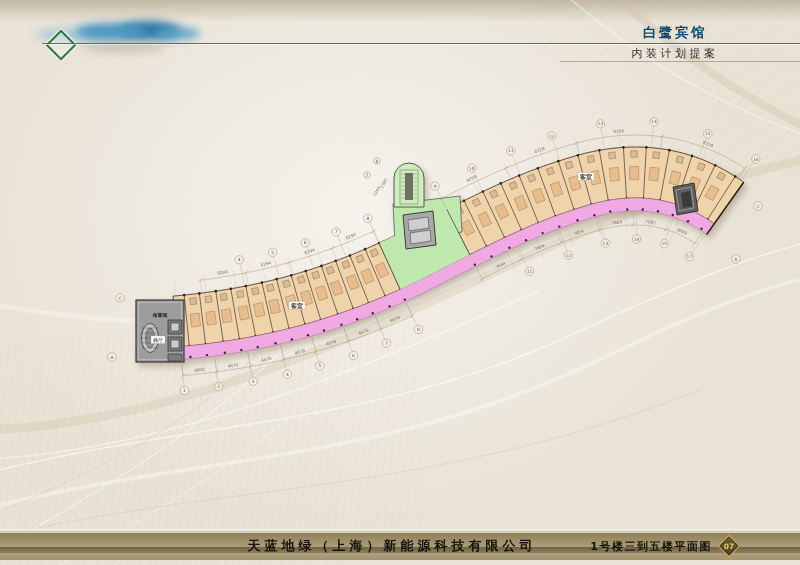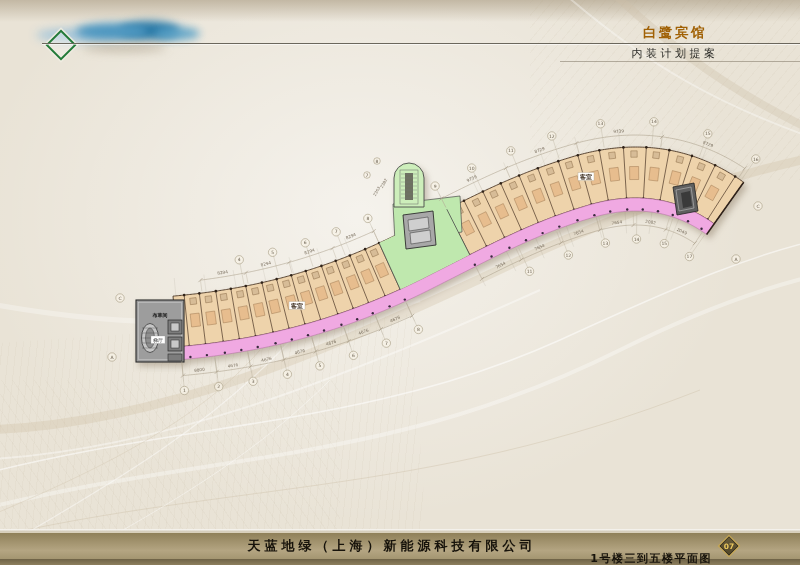--- a/index.html
+++ b/index.html
@@ -23,35 +23,35 @@
   .b1{left:6px;top:8px;width:95px;height:14px;background:#9cc2da;filter:blur(5px);opacity:.85;}
   .b2{left:46px;top:3px;width:72px;height:17px;background:#4e97c0;filter:blur(4px);}
   .b3{left:88px;top:1px;width:62px;height:19px;background:#2777a5;filter:blur(4px);}
   .b4{left:124px;top:7px;width:46px;height:13px;background:#58a1c7;filter:blur(4px);opacity:.9;}
   .b5{left:52px;top:24px;width:85px;height:8px;background:#b4aa97;filter:blur(5px);opacity:.7;}
   .diamond{left:50px;top:34px;width:18px;height:18px;border:2px solid #237a38;transform:rotate(45deg);
            box-shadow:0 0 0 1.5px rgba(240,236,226,.9);background:rgba(255,255,255,.25);}
   .hrule{left:42px;top:43px;right:0;height:1px;background:#6b675c;box-shadow:0 1px 0 rgba(255,255,255,.6);}
   .subrule{left:560px;top:61px;right:0;height:1px;background:rgba(130,120,104,.55);}
   .h-title{top:24px;left:675px;transform:translateX(-50%);font-size:13.5px;font-weight:700;
-           letter-spacing:2.5px;color:#a16207;white-space:nowrap;}
+           letter-spacing:2.5px;color:#0c4a6e;white-space:nowrap;}
   .h-sub{top:46px;left:675px;transform:translateX(-50%);font-size:11px;font-weight:400;
          letter-spacing:3.5px;color:#2c2c28;white-space:nowrap;}
   
   #plan-svg{left:0;top:0;width:800px;height:565px;}
   
-  .footer{left:0;right:0;top:529px;height:36px;padding-left:32px;}
+  .footer{left:0;right:0;top:529px;height:24px;padding-left:32px;}
   .f-line{position:absolute;left:0;right:0;top:0;height:3px;background:linear-gradient(rgba(255,255,255,.8),#cfc5b0);}
   .f-band{position:absolute;left:0;right:0;top:3px;height:27px;border-top:1px solid #d9d0bb;
           background:linear-gradient(#8f8059,#b4a582 65%,#a2946f);}
   .f-bottom{position:absolute;left:0;right:0;bottom:0;height:6px;background:linear-gradient(#6e6246,#8d7f5e);}
   .f-company{position:absolute;left:392px;top:8px;transform:translateX(-50%);font-size:13px;font-weight:700;
              letter-spacing:4px;color:#17130b;white-space:nowrap;}
   .f-dwg{position:absolute;left:712px;top:10px;transform:translateX(-100%);font-size:11px;font-weight:700;
-         letter-spacing:1.5px;color:#17130b;white-space:nowrap;margin-top:12px;}
+         letter-spacing:1.5px;color:#17130b;white-space:nowrap;}
   .f-diamond{position:absolute;left:721px;top:9px;width:14px;height:14px;transform:rotate(45deg);
              background:linear-gradient(135deg,#6b5e3a,#4f4428);border:1px solid #caa84e;
              box-shadow:inset 0 0 0 1px rgba(0,0,0,.35);}
   .f-diamond span{position:absolute;left:50%;top:50%;transform:translate(-50%,-50%) rotate(-45deg);
              font-size:7.5px;font-weight:700;color:#ecc95e;letter-spacing:0;}
 </style>
 </head>
 <body>
 
 <div class="abs bg-radial"></div>

